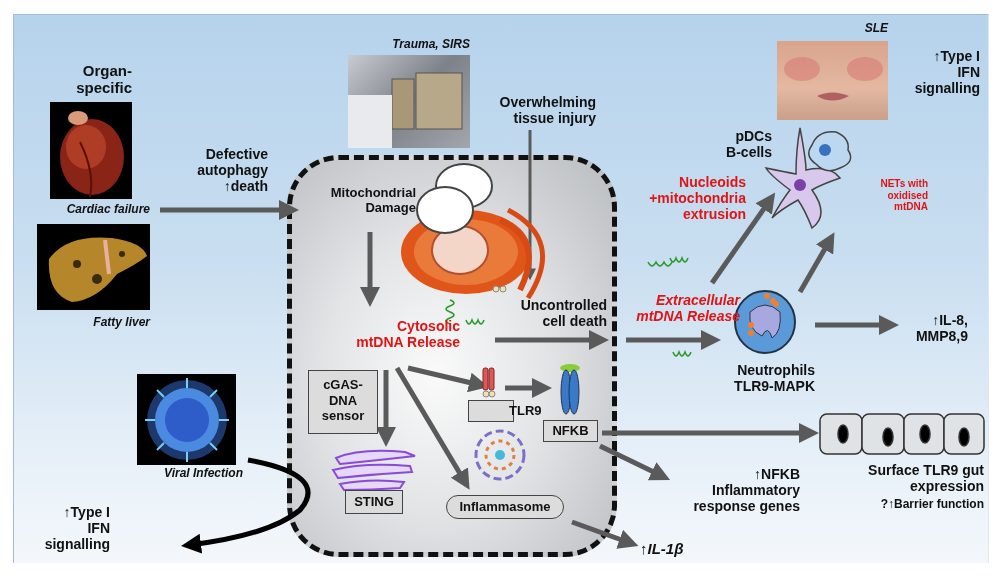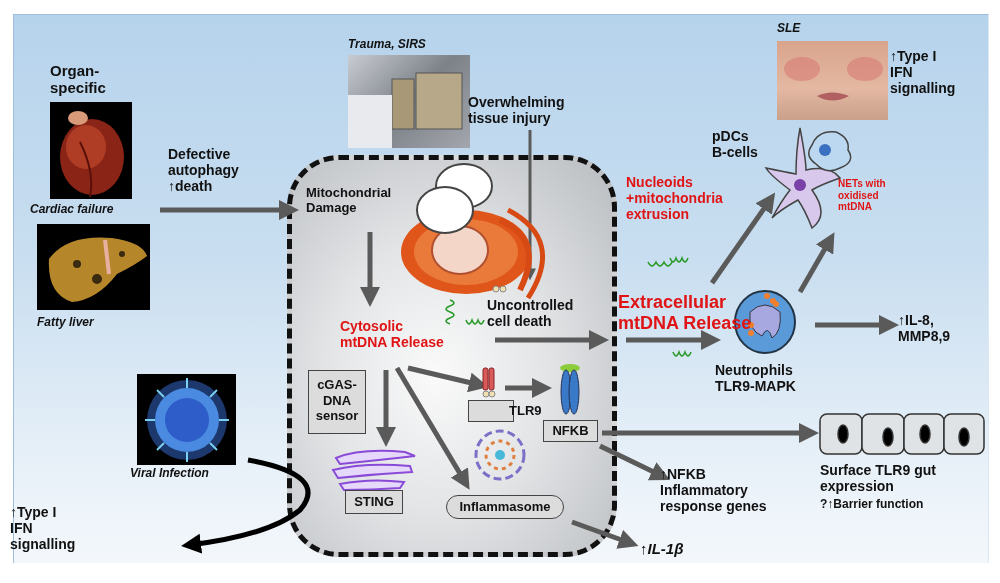--- a/index.html
+++ b/index.html
@@ -4,21 +4,21 @@
 <style>
   html, body { margin:0; padding:0; }
   body { width:1000px; height:583px; background:#ffffff; position:relative; overflow:hidden;
          font-family:"Liberation Sans", sans-serif; }
   #panel { position:absolute; left:13px; top:14px; width:974px; height:548px;
            background:linear-gradient(180deg,#b6d3ec 0%,#c9def0 45%,#eaf2f9 85%,#f3f7fb 100%);
            border-left:1px solid #9fbedc; border-top:1px solid #9fbedc; border-right:1px solid #dfe8f0; }
   #cellbox { position:absolute; left:287px; top:155px; width:320px; height:392px;
              border:5px dashed #111; border-radius:52px;
              background:radial-gradient(ellipse at 45% 55%, #fafafa 0%, #e2e4e6 45%, #b9bcc0 100%); }
-  .t { position:absolute; font-weight:bold; color:#111; text-align:left; line-height:1.15; white-space:nowrap; }
+  .t { position:absolute; font-weight:bold; color:#111; text-align:right; line-height:1.15; white-space:nowrap; }
   .red { color:#e01414; }
   .it { font-style:italic; }
   .box { position:absolute; background:#dcdcdc; border:1.5px solid #444; font-weight:bold;
          color:#111; text-align:center; font-size:13px; line-height:1.2; box-sizing:border-box; }
   .photo { position:absolute; border:0; }
   svg.arrows { position:absolute; left:0; top:0; width:1000px; height:583px; pointer-events:none; }
 </style>
 </head>
 <body>
 
@@ -199,37 +199,37 @@
 IFN
 signalling</div>
 
 <div class="t" style="left:306px;top:186px;width:110px;font-size:13px;white-space:pre;">Mitochondrial
 Damage</div>
 <div class="t" style="left:487px;top:297px;width:120px;font-size:14px;white-space:pre;">Uncontrolled
 cell death</div>
 <div class="t red" style="left: 340px; top: 318px; width: 120px; font-size: 14px; white-space: pre; color: rgb(224, 20, 20);">Cytosolic
 mtDNA Release</div>
 
-<div class="box" style="left:308px;top:370px;width:58px;height:64px;padding-top:6px;white-space:pre;">cGAS-
+<div class="box" style="left:308px;top:370px;width:70px;height:64px;padding-top:6px;white-space:pre;">cGAS-
 DNA
 sensor</div>
 <div class="box" style="left:468px;top:400px;width:46px;height:22px;line-height:19px;padding-left:40px;">TLR9</div>
 <div class="box" style="left:543px;top:420px;width:55px;height:22px;line-height:19px;">NFKB</div>
 <div class="box" style="left:345px;top:490px;width:58px;height:24px;line-height:21px;">STING</div>
 <div class="box" style="left:446px;top:495px;width:118px;height:24px;line-height:21px;border-radius:12px;">Inflammasome</div>
 
-<div class="t" style="left:712px;top:128px;width:60px;font-size:14px;white-space:pre;text-align:left;">pDCs
+<div class="t" style="left:712px;top:128px;width:60px;font-size:14px;white-space:pre;text-align:right;">pDCs
 B-cells</div>
 <div class="t red" style="left: 626px; top: 174px; width: 120px; font-size: 14px; white-space: pre; color: rgb(224, 20, 20);">Nucleoids
 +mitochondria
 extrusion</div>
 <div class="t red" style="left: 838px; top: 178px; width: 90px; font-size: 10px; white-space: pre; color: rgb(224, 20, 20);">NETs with
 oxidised
 mtDNA</div>
-<div class="t red" style="left: 618px; top: 292px; width: 122px; font-size: 18px; white-space: pre; color: rgb(224, 20, 20);">Extracellular
+<div class="t red" style="left: 618px; top: 292px; width: 122px; font-size: 14px; white-space: pre; color: rgb(224, 20, 20); font-style: italic;">Extracellular
 mtDNA Release</div>
 <div class="t" style="left:715px;top:362px;width:100px;font-size:14px;white-space:pre;">Neutrophils
 TLR9-MAPK</div>
 <div class="t" style="left:898px;top:312px;width:70px;font-size:14px;white-space:pre;">↑IL-8,
 MMP8,9</div>
 <div class="t" style="left:660px;top:466px;width:140px;font-size:14px;white-space:pre;">↑NFKB
 Inflammatory
 response genes</div>
 <div class="t" style="left:820px;top:462px;width:164px;font-size:14px;white-space:pre;">Surface TLR9 gut
 expression</div>

